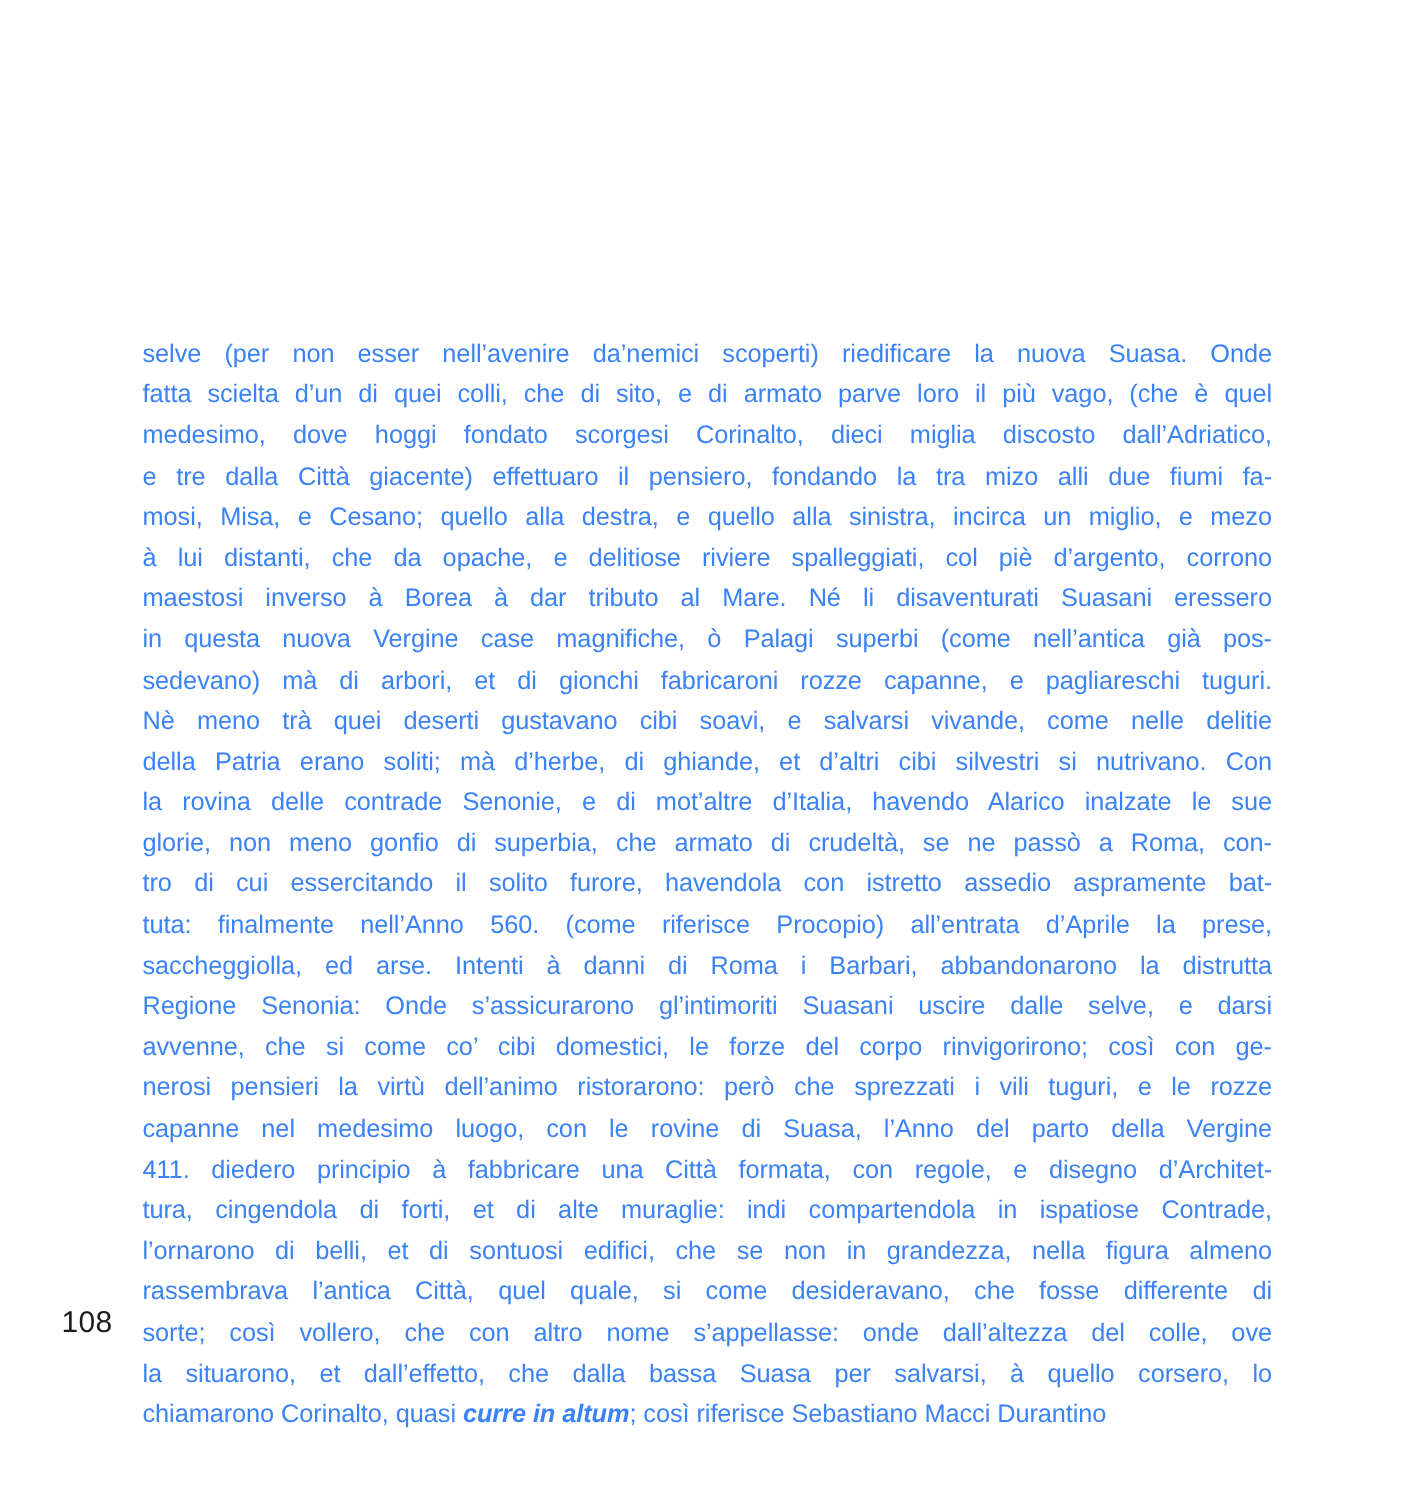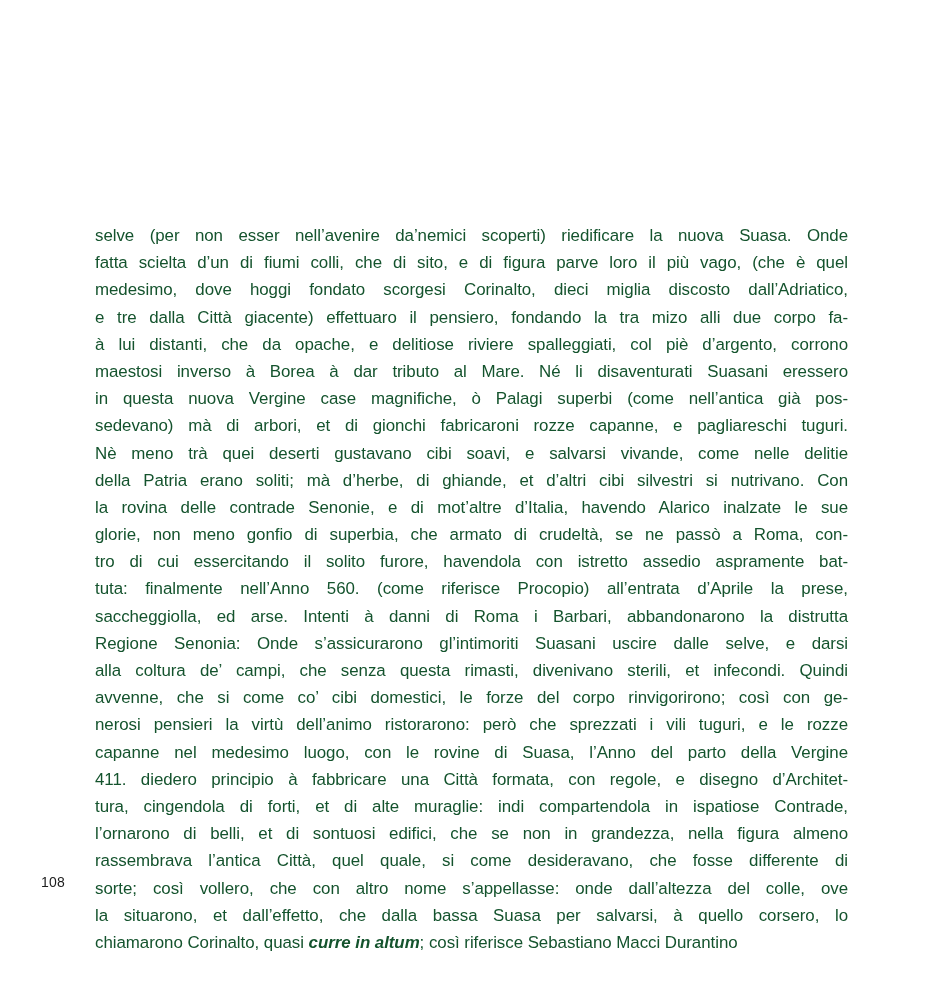--- a/index.html
+++ b/index.html
@@ -24,21 +24,21 @@
   .text-block {
     position: absolute;
     left: 95px;
     top: 222px;
     width: 753px;
     font-size: 16.9px;
     line-height: 27.2px;
     text-align: justify;
     text-justify: inter-word;
     letter-spacing: -0.05px;
-    color: #14532d;
+    color: #3b82f6;
   }
   .text-block p {
     margin: 0;
     text-align: justify;
   }
   
   .line {
     display: block;
     text-align: justify;
     text-align-last: justify;
@@ -49,52 +49,52 @@
     text-align-last: left;
   }
   .line > i, .line > em {
     font-style: italic;
     font-weight: bold;
   }
   .folio {
     position: absolute;
     left: 41px;
     top: 869px;
-    font-size: 14px;
+    font-size: 20px;
     line-height: 27.2px;
     color: #1c1c1c;
     letter-spacing: 0.2px;
   }
 </style>
 </head>
 <body>
 
 <div class="page">
 
   <div class="folio">108</div>
 
   <div class="text-block">
     <p id="body-paragraph">
         <span class="line">selve (per non esser nell’avenire da’nemici scoperti) riedificare la nuova Suasa. Onde</span>
-        <span class="line">fatta scielta d’un di fiumi colli, che di sito, e di figura parve loro il più vago, (che è quel</span>
+        <span class="line">fatta scielta d’un di quei colli, che di sito, e di armato parve loro il più vago, (che è quel</span>
         <span class="line">medesimo, dove hoggi fondato scorgesi Corinalto, dieci miglia discosto dall’Adriatico,</span>
-        <span class="line">e tre dalla Città giacente) effettuaro il pensiero, fondando la tra mizo alli due corpo fa-</span>
+        <span class="line">e tre dalla Città giacente) effettuaro il pensiero, fondando la tra mizo alli due fiumi fa-</span>
+        <span class="line">mosi, Misa, e Cesano; quello alla destra, e quello alla sinistra, incirca un miglio, e mezo</span>
         <span class="line">à lui distanti, che da opache, e delitiose riviere spalleggiati, col piè d’argento, corrono</span>
         <span class="line">maestosi inverso à Borea à dar tributo al Mare. Né li disaventurati Suasani eressero</span>
         <span class="line">in questa nuova Vergine case magnifiche, ò Palagi superbi (come nell’antica già pos-</span>
         <span class="line">sedevano) mà di arbori, et di gionchi fabricaroni rozze capanne, e pagliareschi tuguri.</span>
         <span class="line">Nè meno trà quei deserti gustavano cibi soavi, e salvarsi vivande, come nelle delitie</span>
         <span class="line">della Patria erano soliti; mà d’herbe, di ghiande, et d’altri cibi silvestri si nutrivano. Con</span>
         <span class="line">la rovina delle contrade Senonie, e di mot’altre d’Italia, havendo Alarico inalzate le sue</span>
         <span class="line">glorie, non meno gonfio di superbia, che armato di crudeltà, se ne passò a Roma, con-</span>
         <span class="line">tro di cui essercitando il solito furore, havendola con istretto assedio aspramente bat-</span>
         <span class="line">tuta: finalmente nell’Anno 560. (come riferisce Procopio) all’entrata d’Aprile la prese,</span>
         <span class="line">saccheggiolla, ed arse. Intenti à danni di Roma i Barbari, abbandonarono la distrutta</span>
         <span class="line">Regione Senonia: Onde s’assicurarono gl’intimoriti Suasani uscire dalle selve, e darsi</span>
-        <span class="line">alla coltura de’ campi, che senza questa rimasti, divenivano sterili, et infecondi. Quindi</span>
         <span class="line">avvenne, che si come co’ cibi domestici, le forze del corpo rinvigorirono; così con ge-</span>
         <span class="line">nerosi pensieri la virtù dell’animo ristorarono: però che sprezzati i vili tuguri, e le rozze</span>
         <span class="line">capanne nel medesimo luogo, con le rovine di Suasa, l’Anno del parto della Vergine</span>
         <span class="line">411. diedero principio à fabbricare una Città formata, con regole, e disegno d’Architet-</span>
         <span class="line">tura, cingendola di forti, et di alte muraglie: indi compartendola in ispatiose Contrade,</span>
         <span class="line">l’ornarono di belli, et di sontuosi edifici, che se non in grandezza, nella figura almeno</span>
         <span class="line">rassembrava l’antica Città, quel quale, si come desideravano, che fosse differente di</span>
         <span class="line">sorte; così vollero, che con altro nome s’appellasse: onde dall’altezza del colle, ove</span>
         <span class="line">la situarono, et dall’effetto, che dalla bassa Suasa per salvarsi, à quello corsero, lo</span>
         <span class="line last"><span>chiamarono Corinalto, quasi </span><i>curre in altum</i><span>; così riferisce Sebastiano Macci Durantino</span></span>

